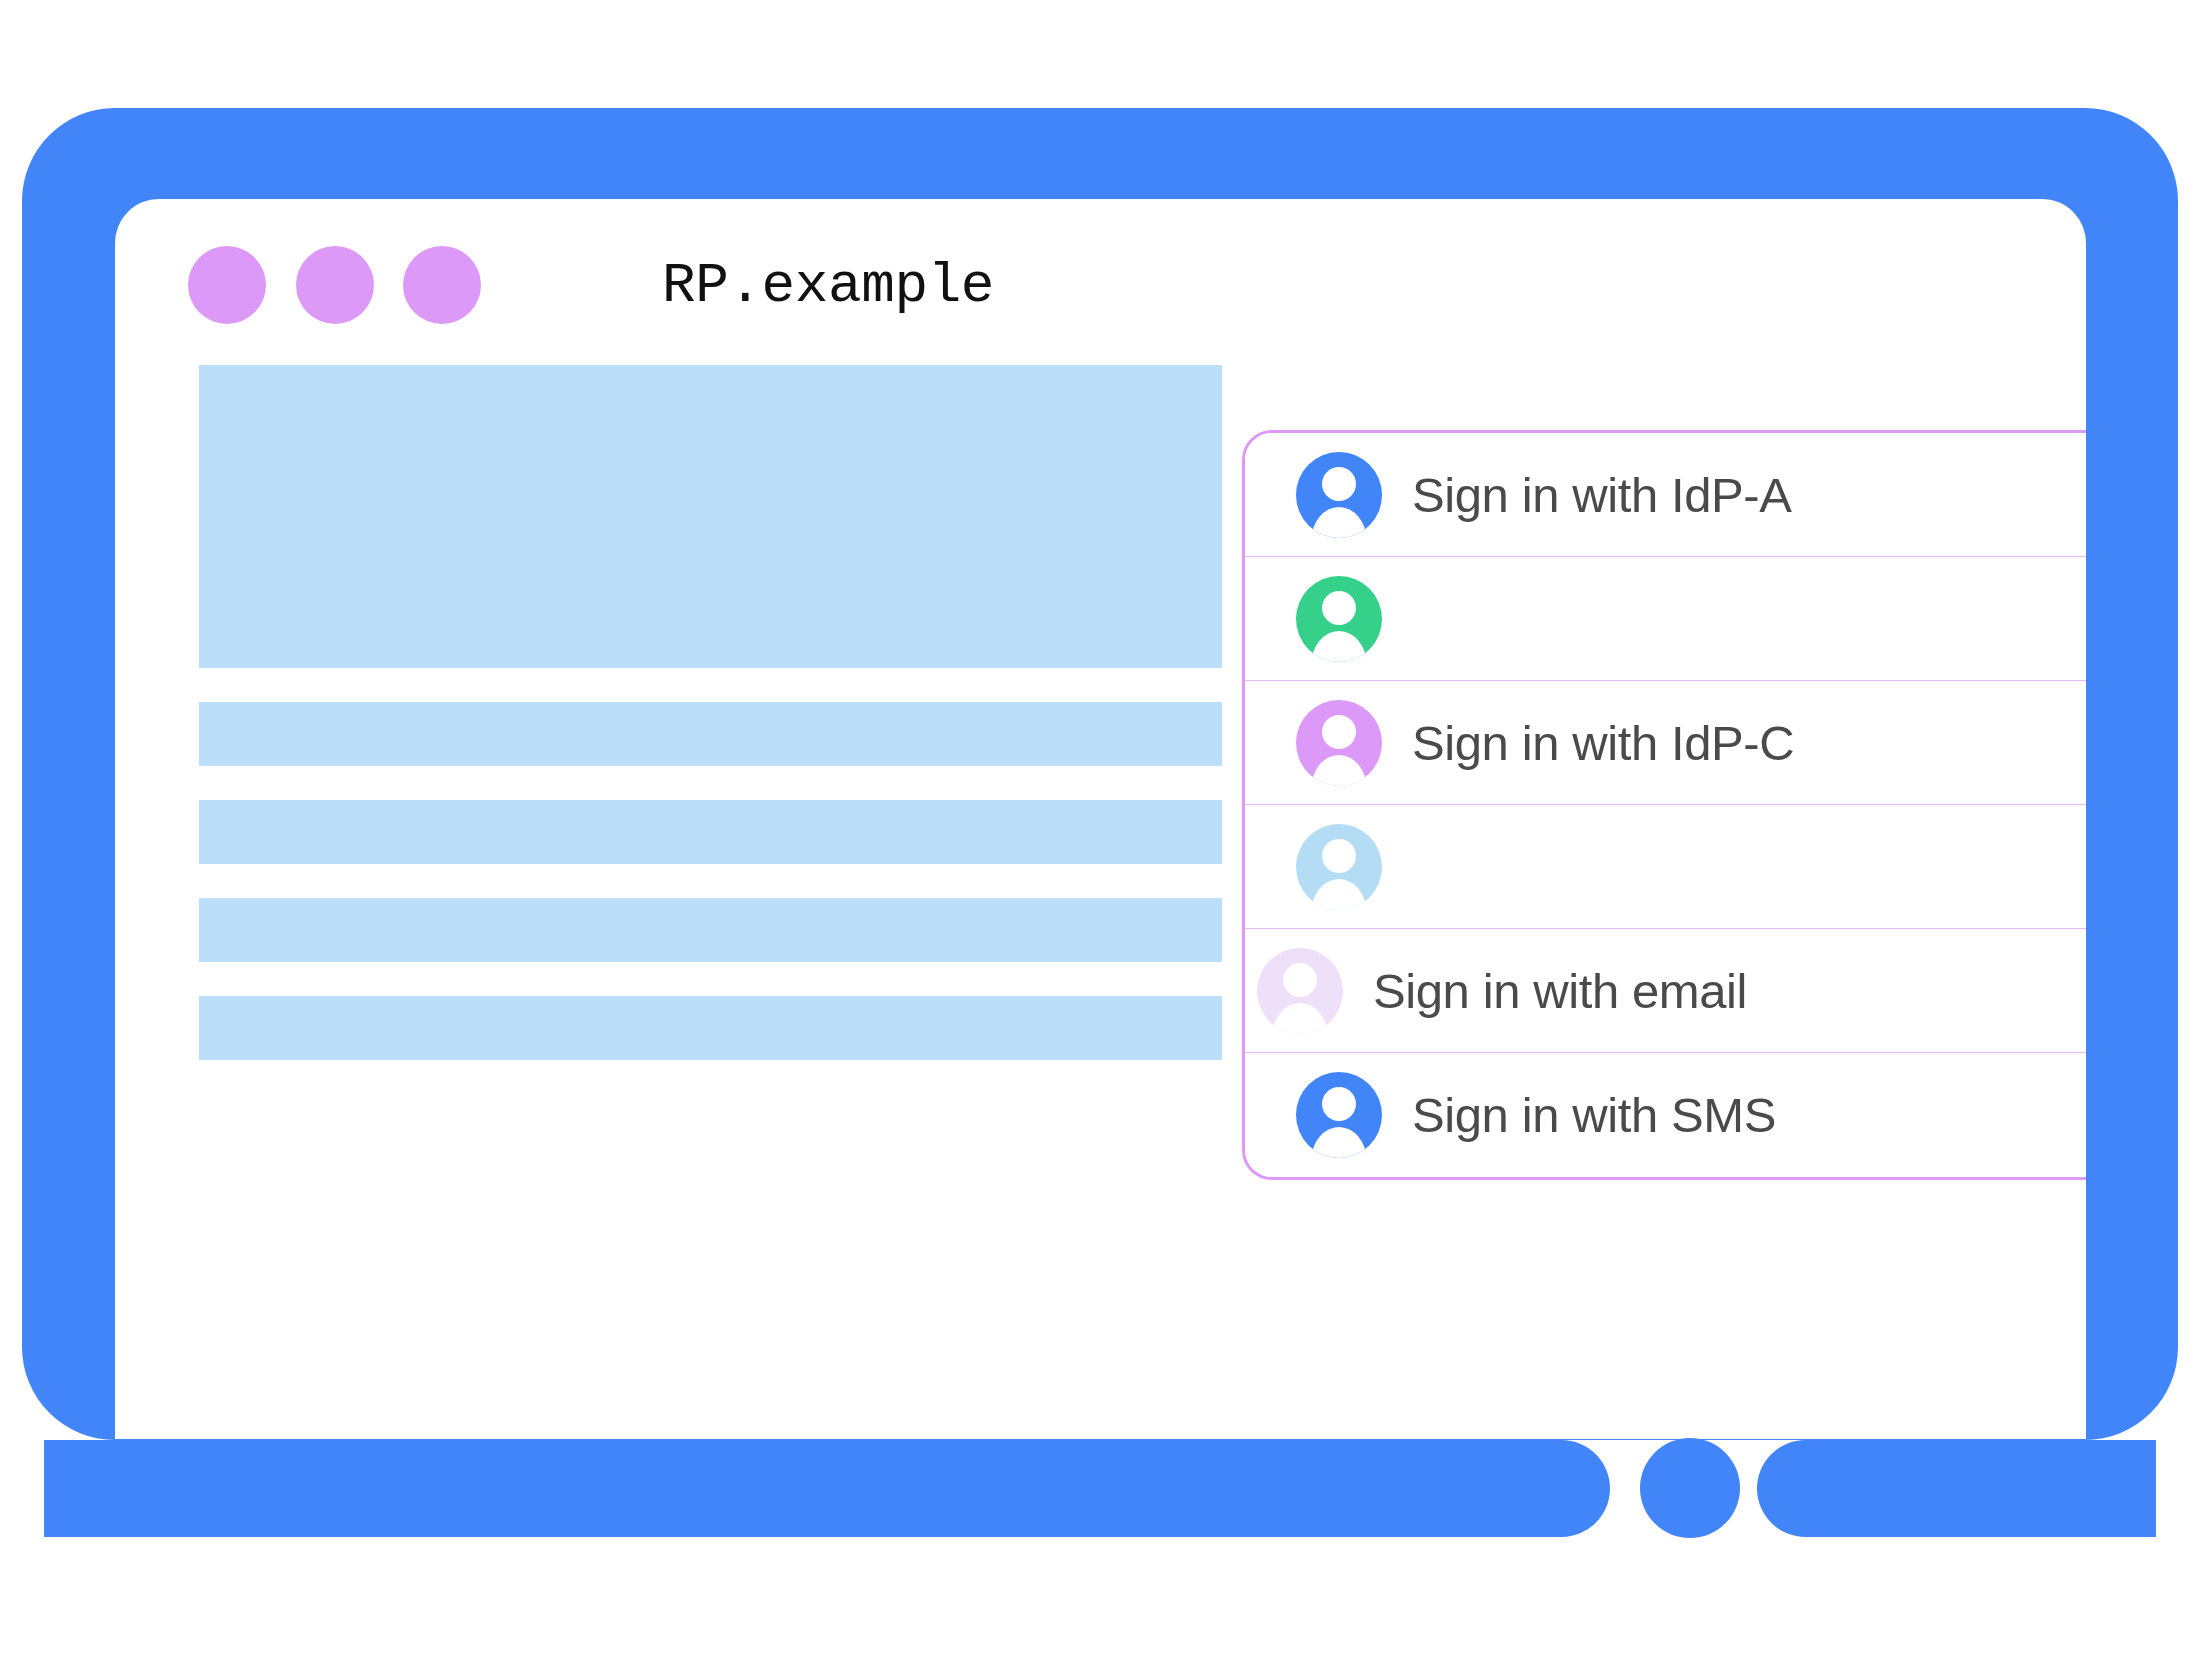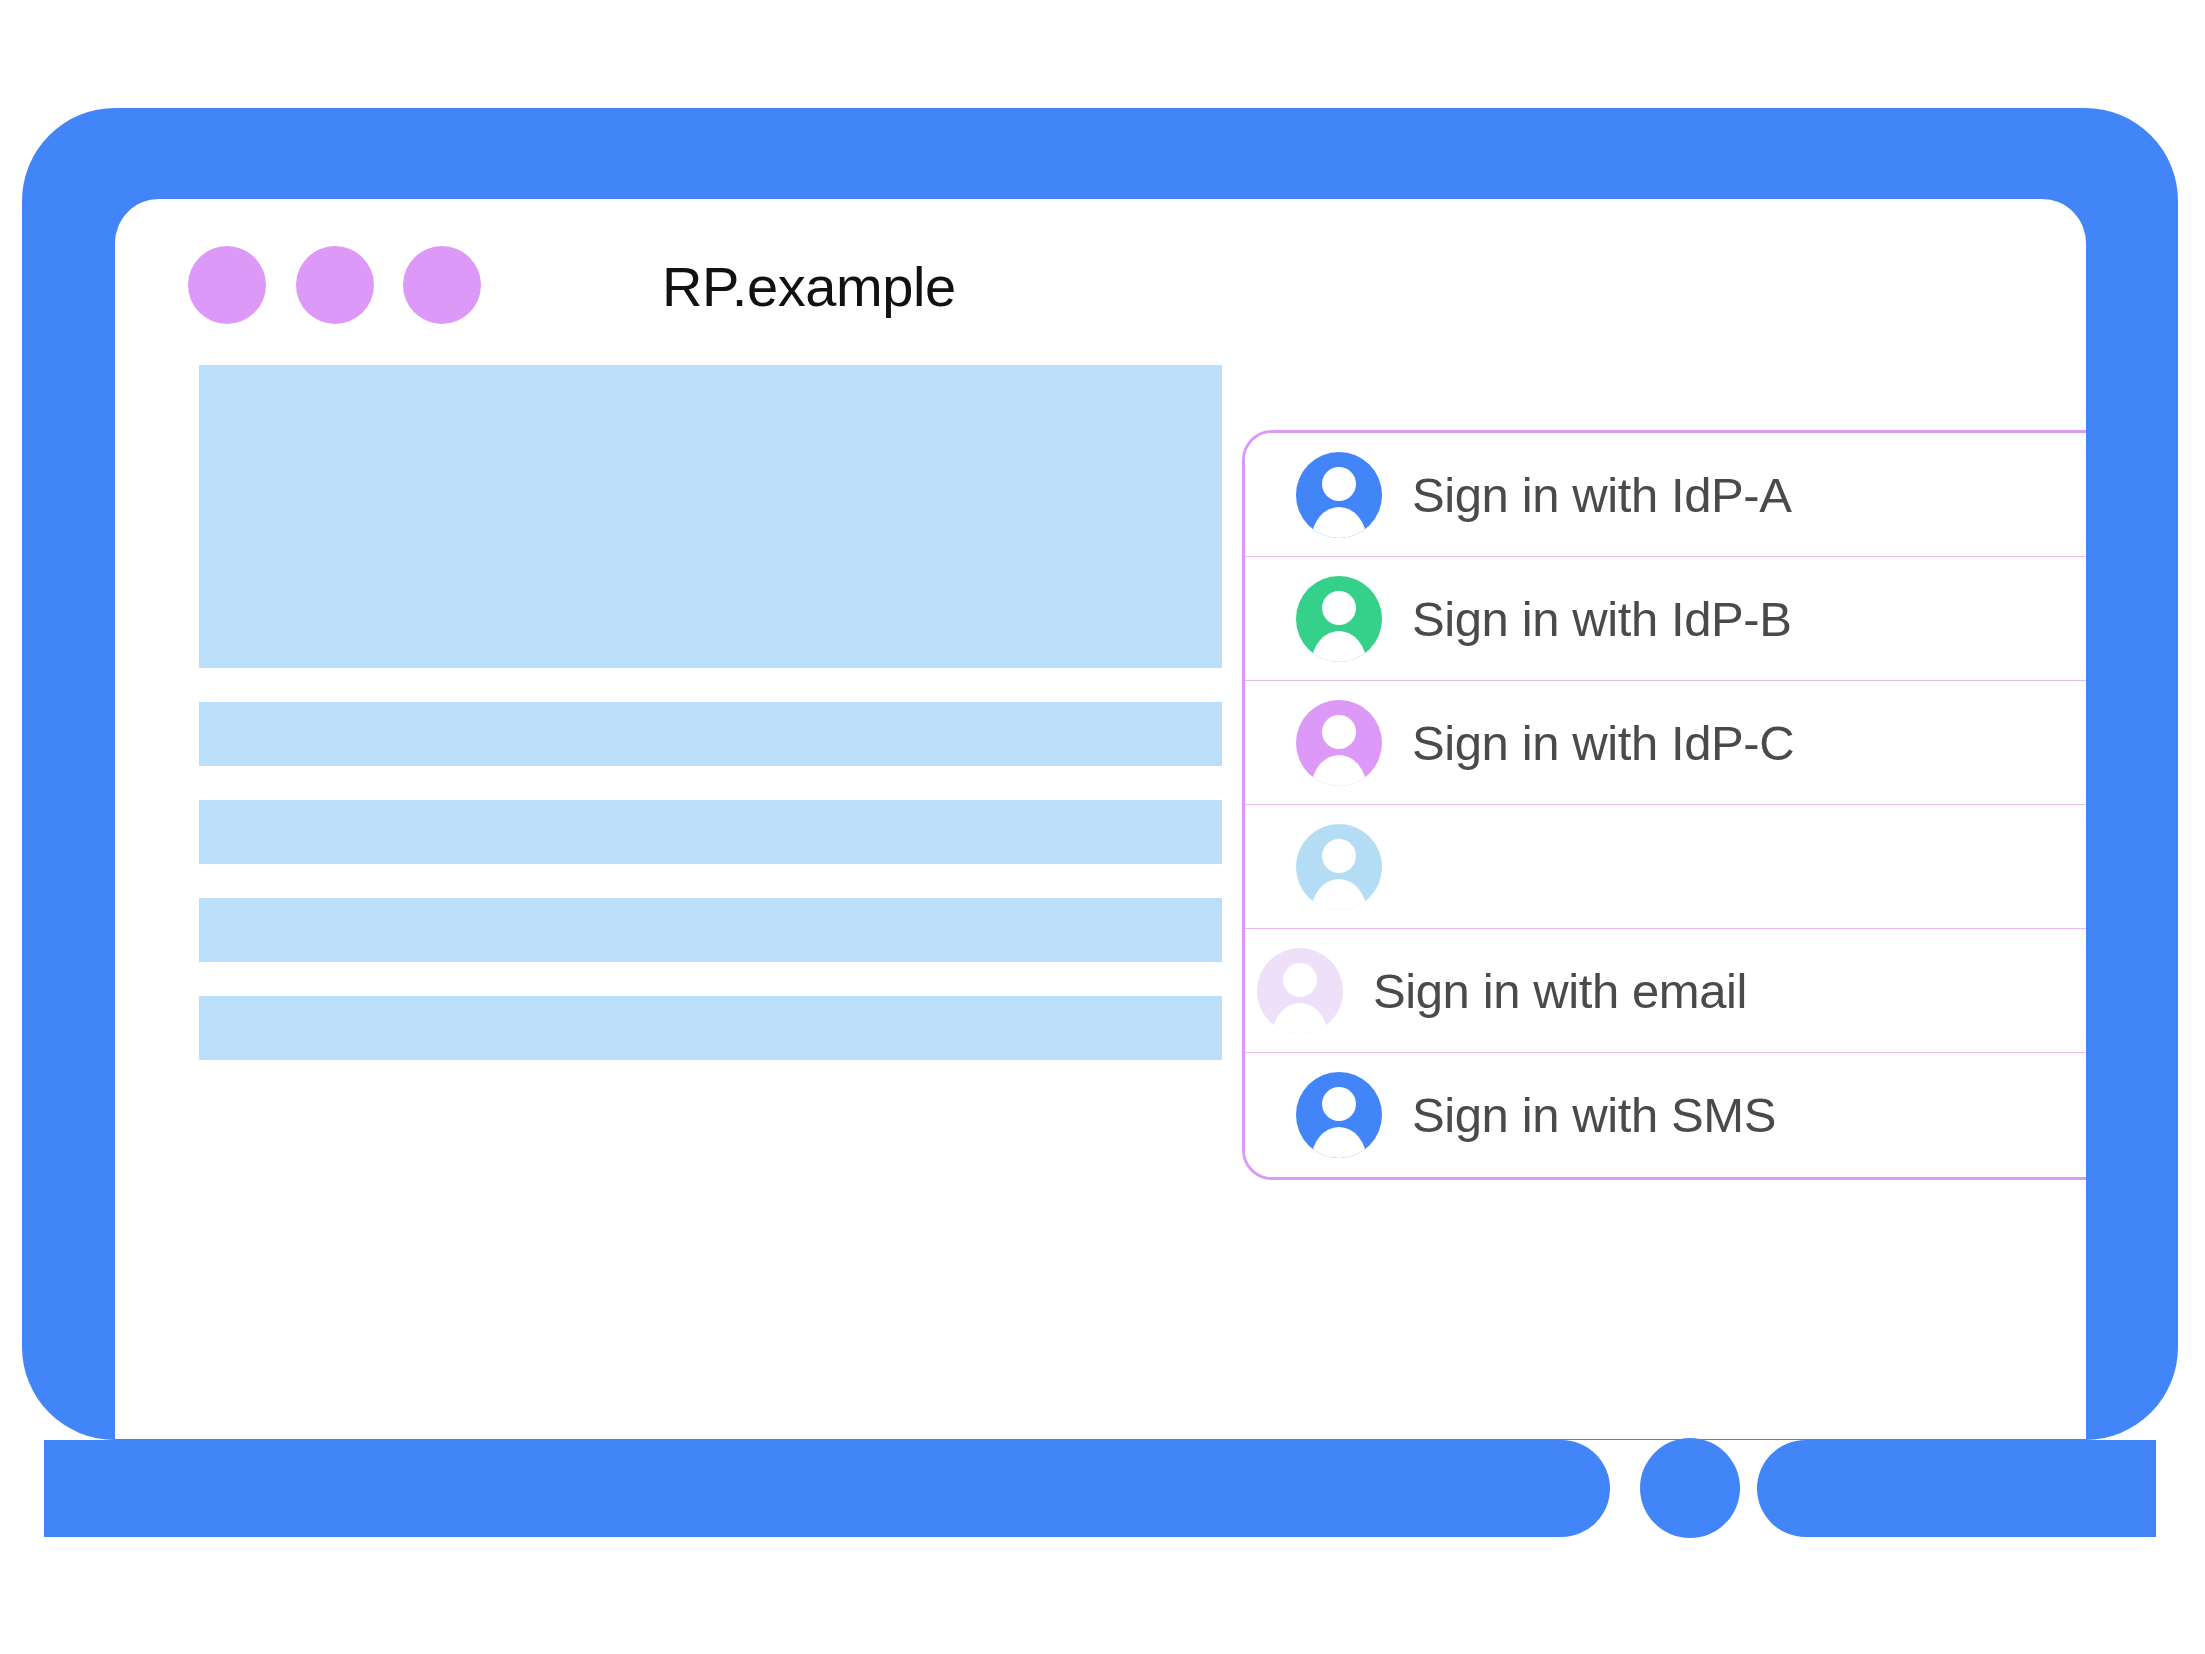--- a/index.html
+++ b/index.html
@@ -72,20 +72,21 @@
     border-radius: 50%;
   }
 
   
   #title-bar {
     position: absolute;
     left: 0;
     top: 0;
     width: 1755px;
     height: 176px;
+    font-family: Liberation Mono, monospace;
   }
   .window-dot {
     position: absolute;
     top: 47px;
     width: 78px;
     height: 78px;
     border-radius: 50%;
     background: #DD99F7;
   }
   .window-dot.d1 { left: 73px; }
@@ -207,21 +208,20 @@
           <div class="shoulders"></div>
         </div>
         <div class="signin-label" style="color: rgb(74, 74, 74);">Sign in with IdP-A</div>
       </div>
 
       <div class="signin-row" style="border-bottom-color: rgb(232, 185, 245);">
         <div class="avatar" style="background: rgb(53, 208, 138);">
           <div class="head"></div>
           <div class="shoulders"></div>
         </div>
-        <div class="signin-label" style="color: rgb(74, 74, 74);">Sign in with IdP-B</div>
       </div>
 
       <div class="signin-row" style="border-bottom-color: rgb(232, 185, 245);">
         <div class="avatar" style="background: rgb(221, 153, 247);">
           <div class="head"></div>
           <div class="shoulders"></div>
         </div>
         <div class="signin-label" style="color: rgb(74, 74, 74);">Sign in with IdP-C</div>
       </div>
 

